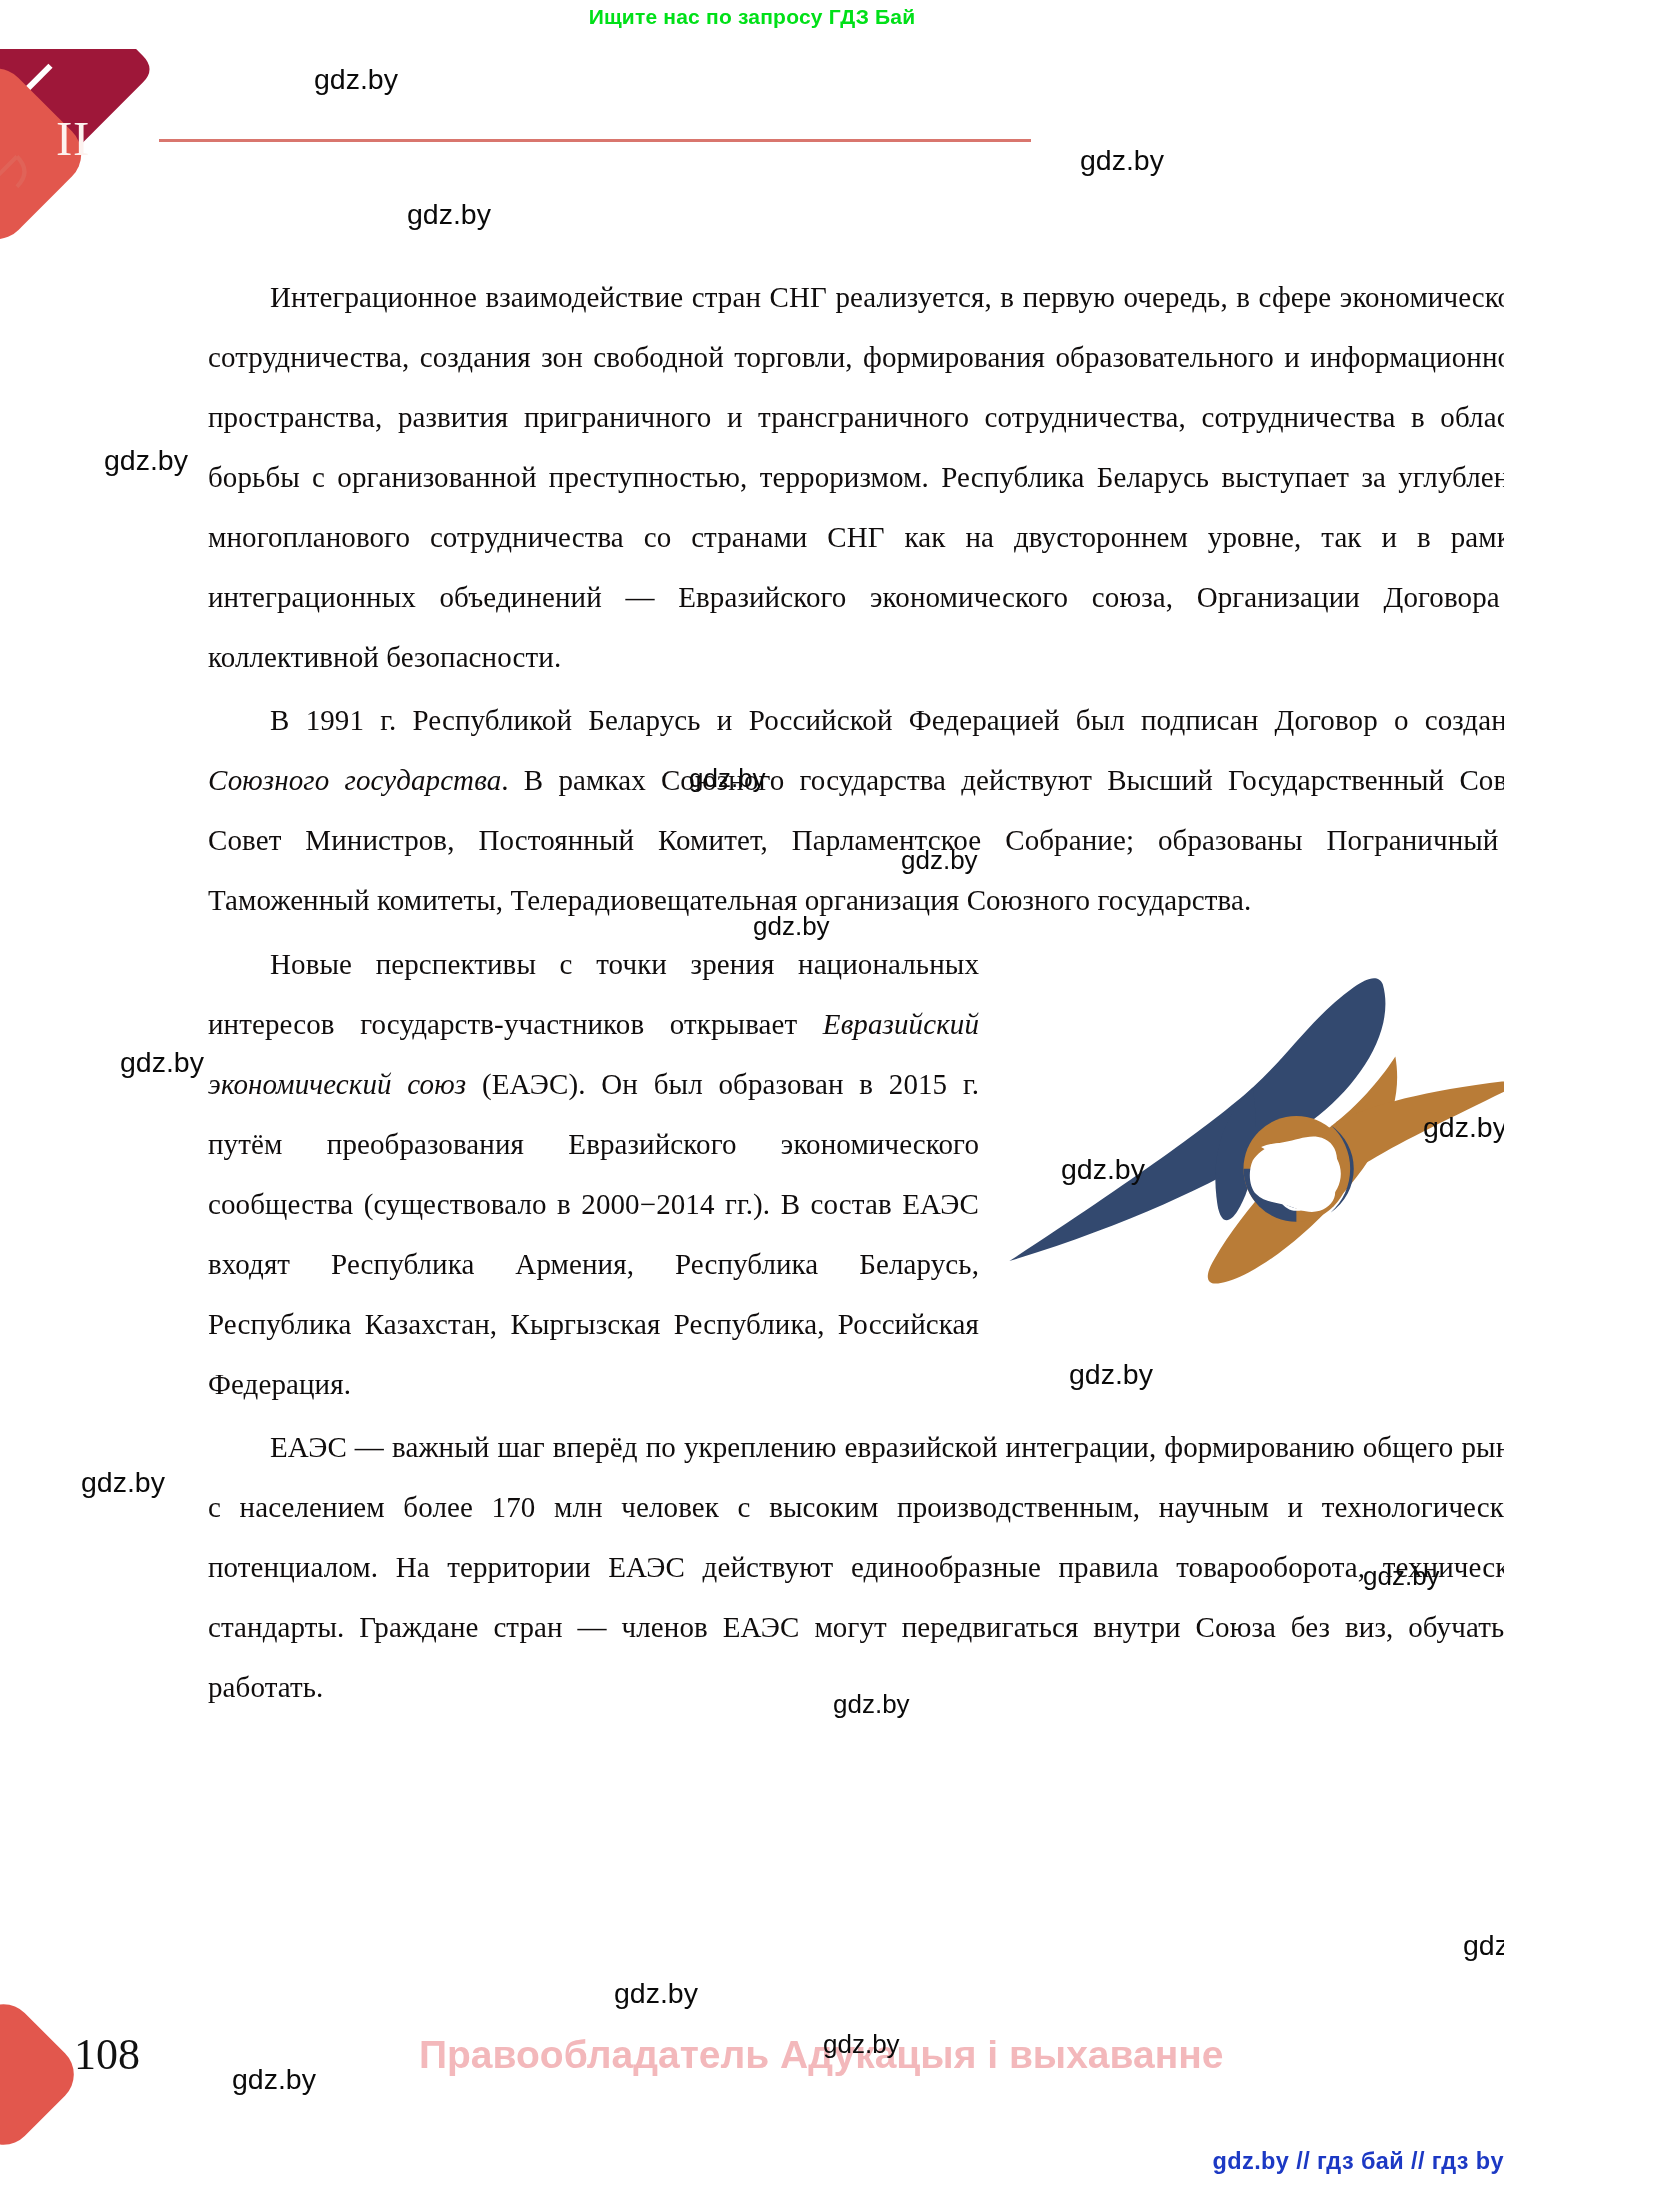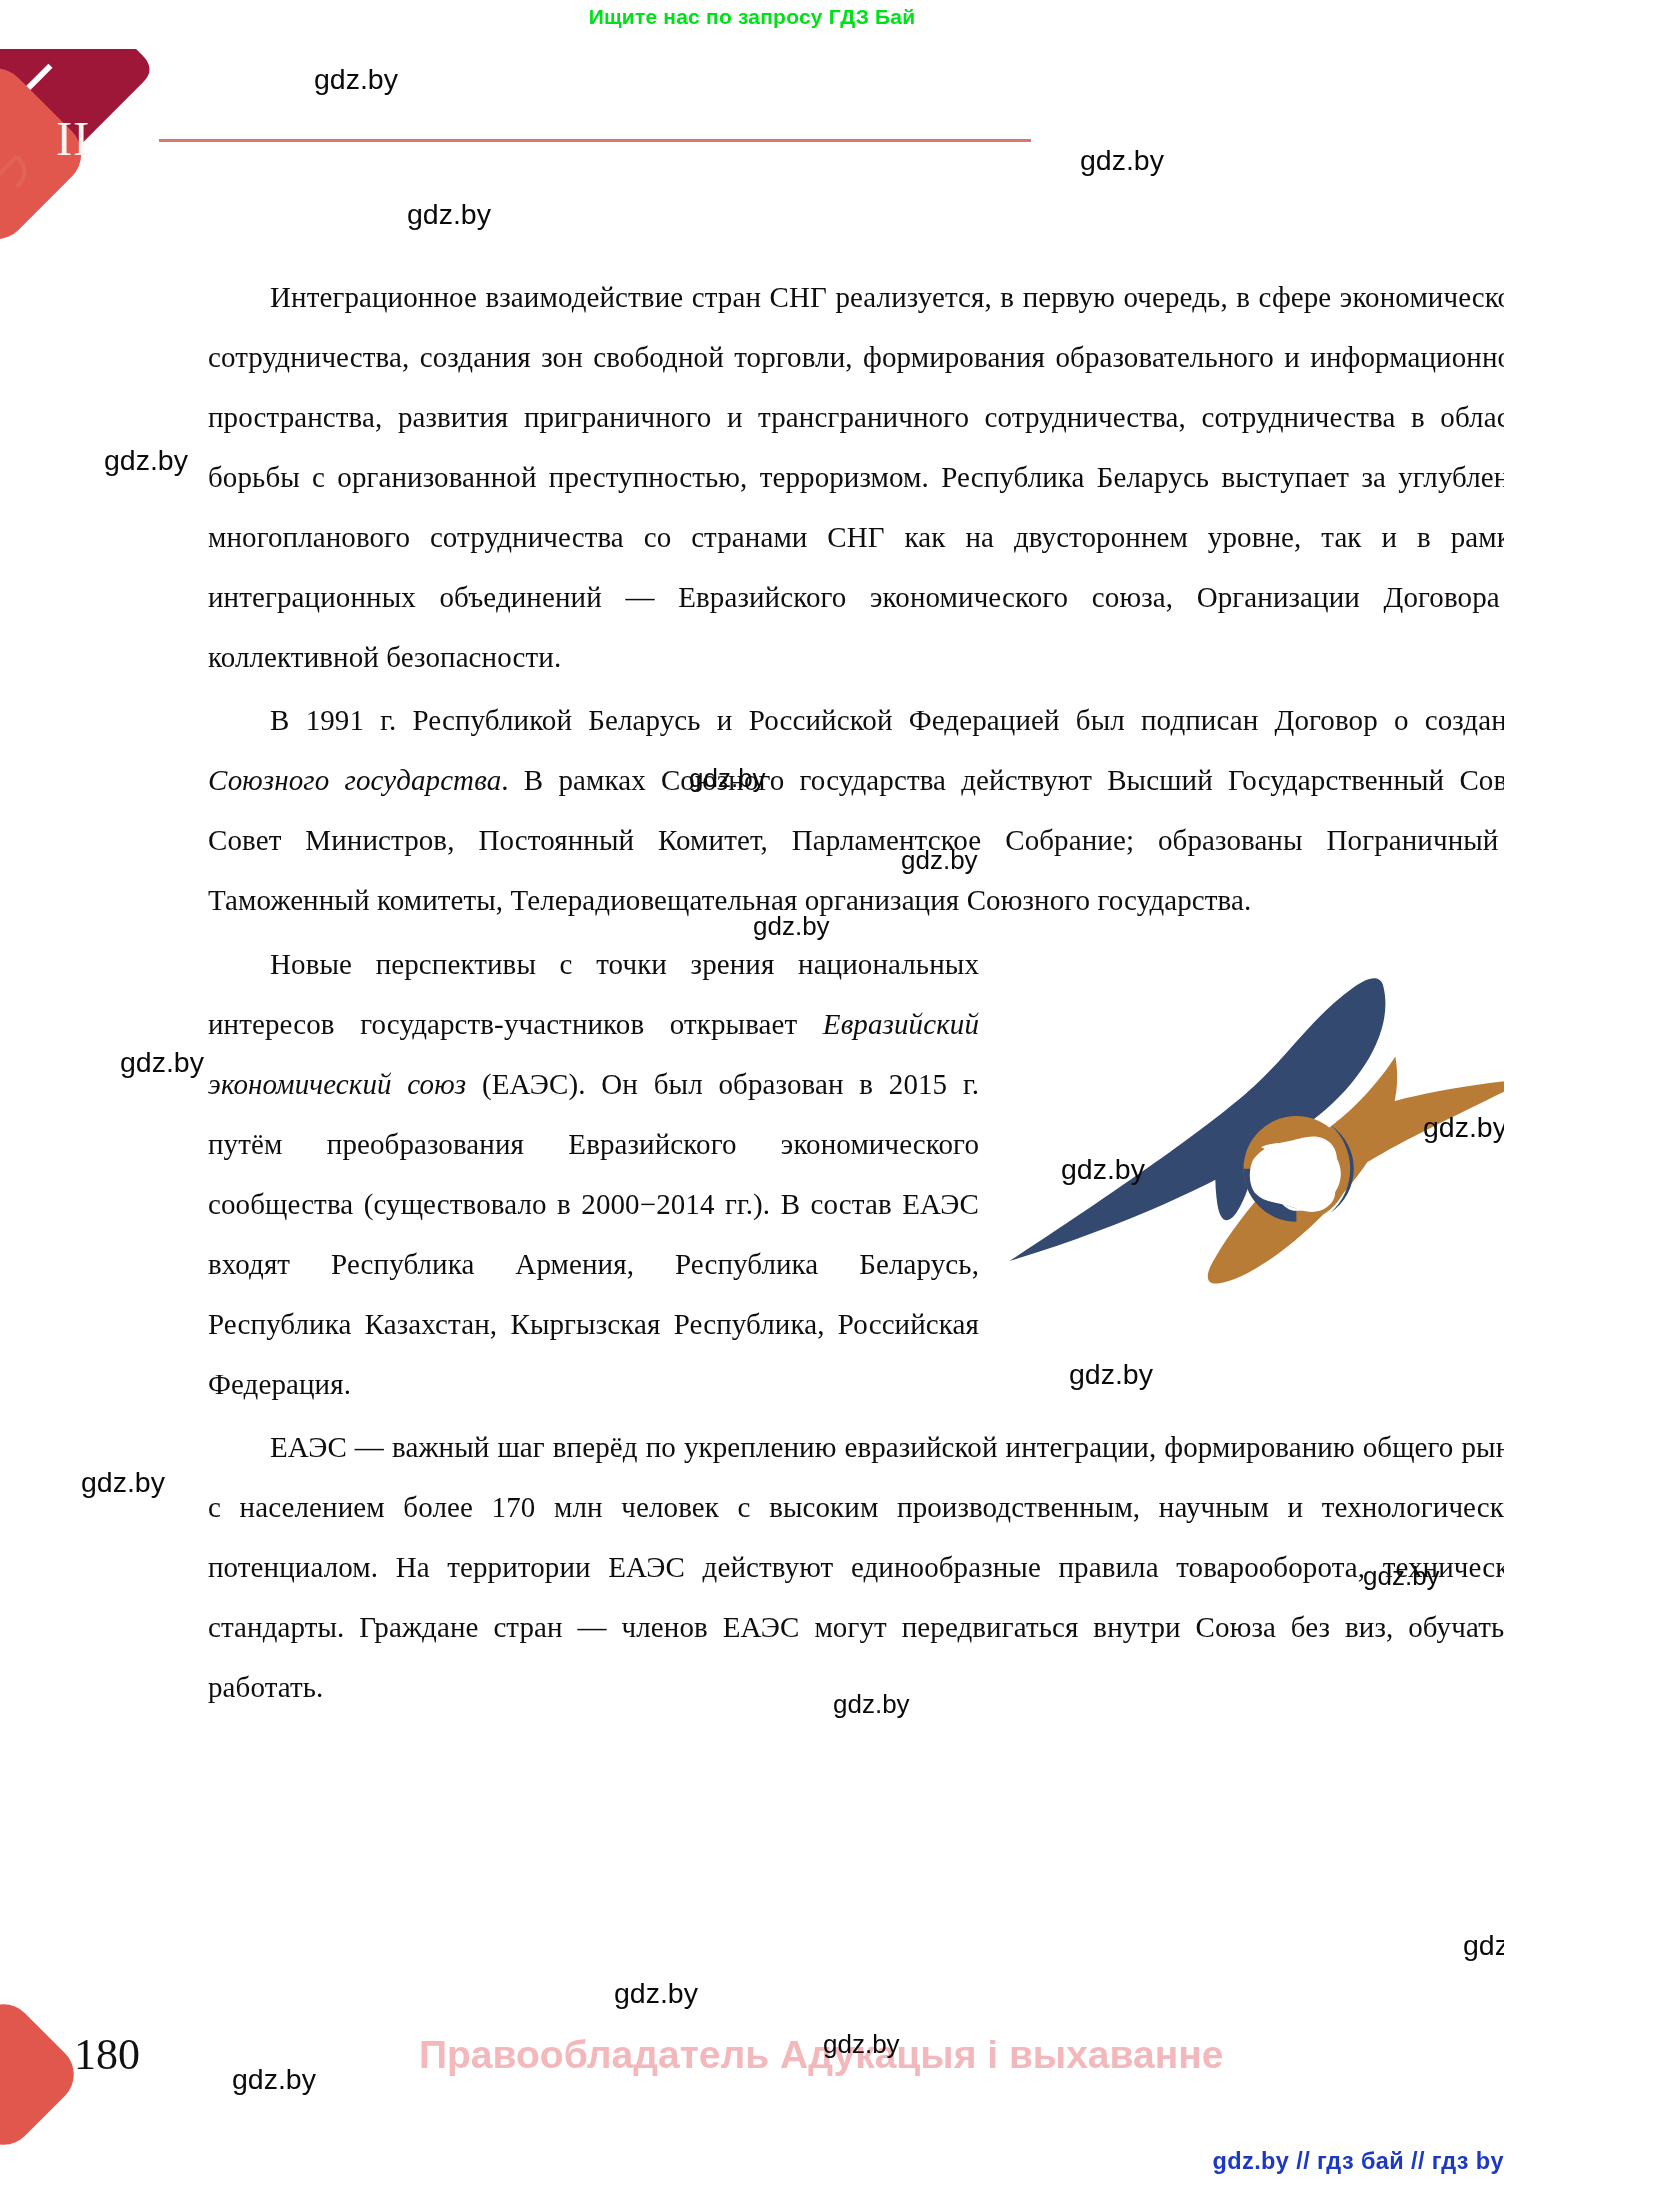--- a/index.html
+++ b/index.html
@@ -232,21 +232,21 @@
       <span>Новые перспективы с точки зрения национальных интересов государств-участников открывает </span><i>Евразийский экономический союз</i><span> (ЕАЭС). Он был образован в 2015 г. путём преобразования Евразийского экономического сообщества (существовало в 2000−2014 гг.). В состав ЕАЭС входят Республика Армения, Республика Беларусь, Республика Казахстан, Кыргызская Республика, Российская Федерация.</span>
     </p>
 
     <p class="para">
       <span>ЕАЭС — важный шаг вперёд по укреплению евразийской интеграции, формированию общего рынка с населением более 170 млн человек с высоким производственным, научным и технологическим потенциалом. На территории ЕАЭС действуют единообразные правила товарооборота, технические стандарты. Граждане стран — членов ЕАЭС могут передвигаться внутри Союза без виз, обучаться, работать.</span>
     </p>
 
   </div>
 
   <div class="page-marker-shape"></div>
-  <div class="page-number">180</div>
+  <div class="page-number">108</div>
 
   <div class="copyright">Правообладатель Адукацыя і выхаванне</div>
 
   <div class="footer-link">gdz.by  //  гдз бай  //  гдз by</div>
 
   <div id="wm-layer">
       <div class="wm" style="left: 314px; top: 63px; font-size: 28.5px;">gdz.by</div>
       <div class="wm" style="left: 1080px; top: 144px; font-size: 28.5px;">gdz.by</div>
       <div class="wm" style="left: 407px; top: 198px; font-size: 28.5px;">gdz.by</div>
       <div class="wm" style="left: 1570px; top: 260px; font-size: 28.5px;">gdz.by</div>

